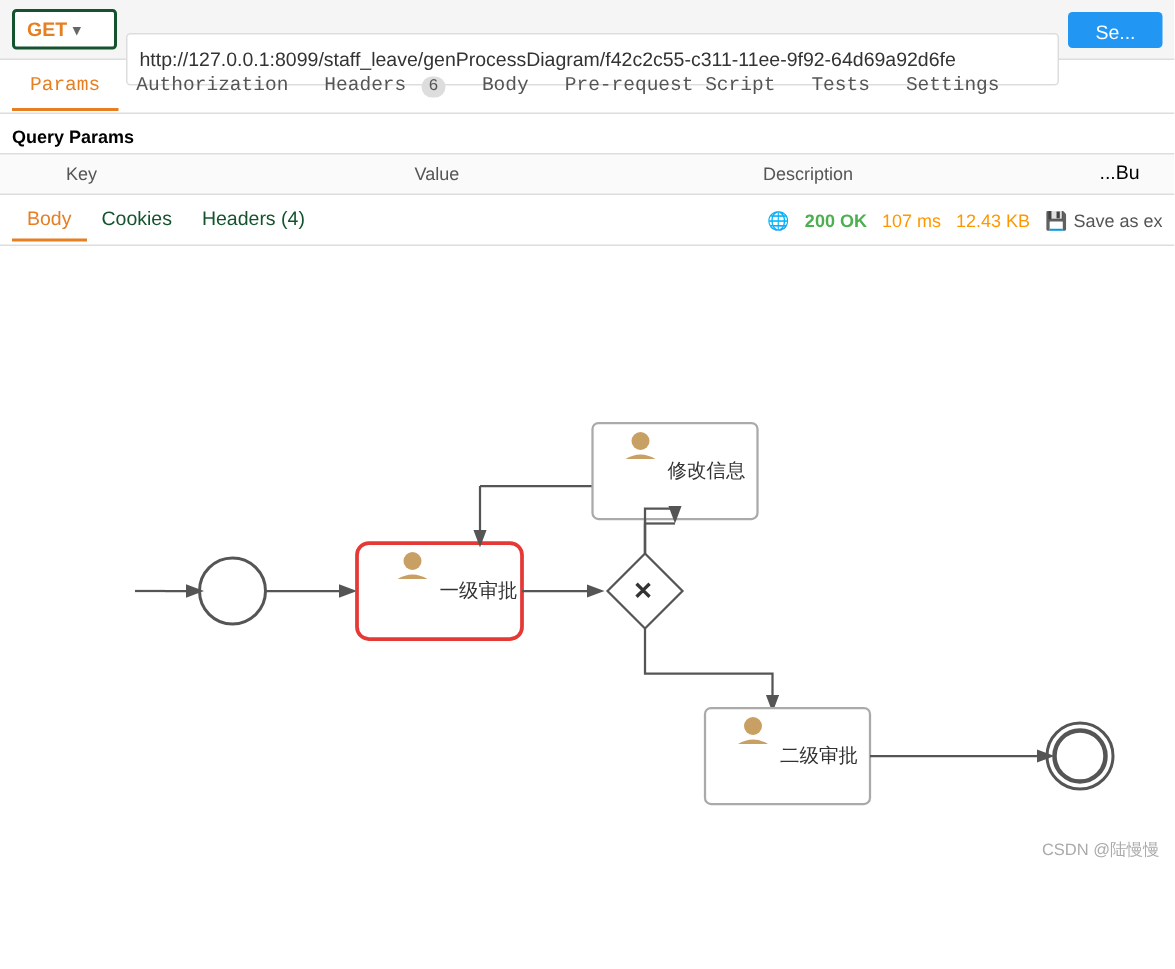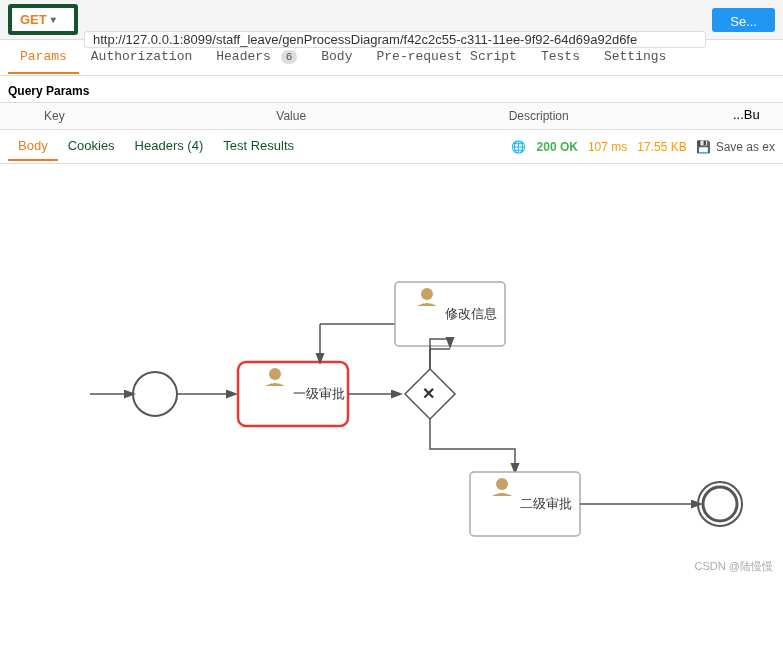--- a/index.html
+++ b/index.html
@@ -12,34 +12,34 @@
       height: 40px;
       background: #f5f5f5;
       border-bottom: 1px solid #ddd;
       padding: 0 8px;
       gap: 6px;
     }
     .method-select {
       display: flex;
       align-items: center;
       background: #fff;
-      border: 4px solid #14532d;
+      border: 2px solid #14532d;
       border-radius: 3px;
       padding: 4px 8px;
       font-size: 13px;
       font-weight: bold;
       color: #e67e22;
       cursor: pointer;
       gap: 4px;
       min-width: 70px;
     }
     .method-select .chevron { font-size: 10px; color: #666; }
     .url-input {
       flex: 1;
-      height: 17px;
+      height: 35px;
       border: 1px solid #ddd;
       border-radius: 3px;
       padding: 0 8px;
       font-size: 13px;
       color: #333;
       background: #fff;
       margin-top: 40px;
     }
     .send-btn {
       background: #2196f3;
@@ -190,26 +190,25 @@
   <div class="th-key">Key</div>
   <div class="th-value">Value</div>
   <div class="th-desc">Description</div>
   <div class="th-actions">...Bu</div>
 </div>
 
 <div class="response-tabs-row">
   <div class="resp-tab active">Body</div>
   <div class="resp-tab">Cookies</div>
   <div class="resp-tab">Headers (4)</div>
-  <div class="resp-tab">Test Results</div>
   <div class="resp-status">
     <span>🌐</span>
     <span class="status-ok">200 OK</span>
     <span class="status-time">107 ms</span>
-    <span class="status-size">17.55 KB</span>
+    <span class="status-size">12.43 KB</span>
     <div class="save-as">
       <span>💾</span>
       <span>Save as ex</span>
     </div>
   </div>
 </div>
 
 <div class="diagram-area">
   <svg class="diagram-svg" viewBox="0 0 783 420">
 

